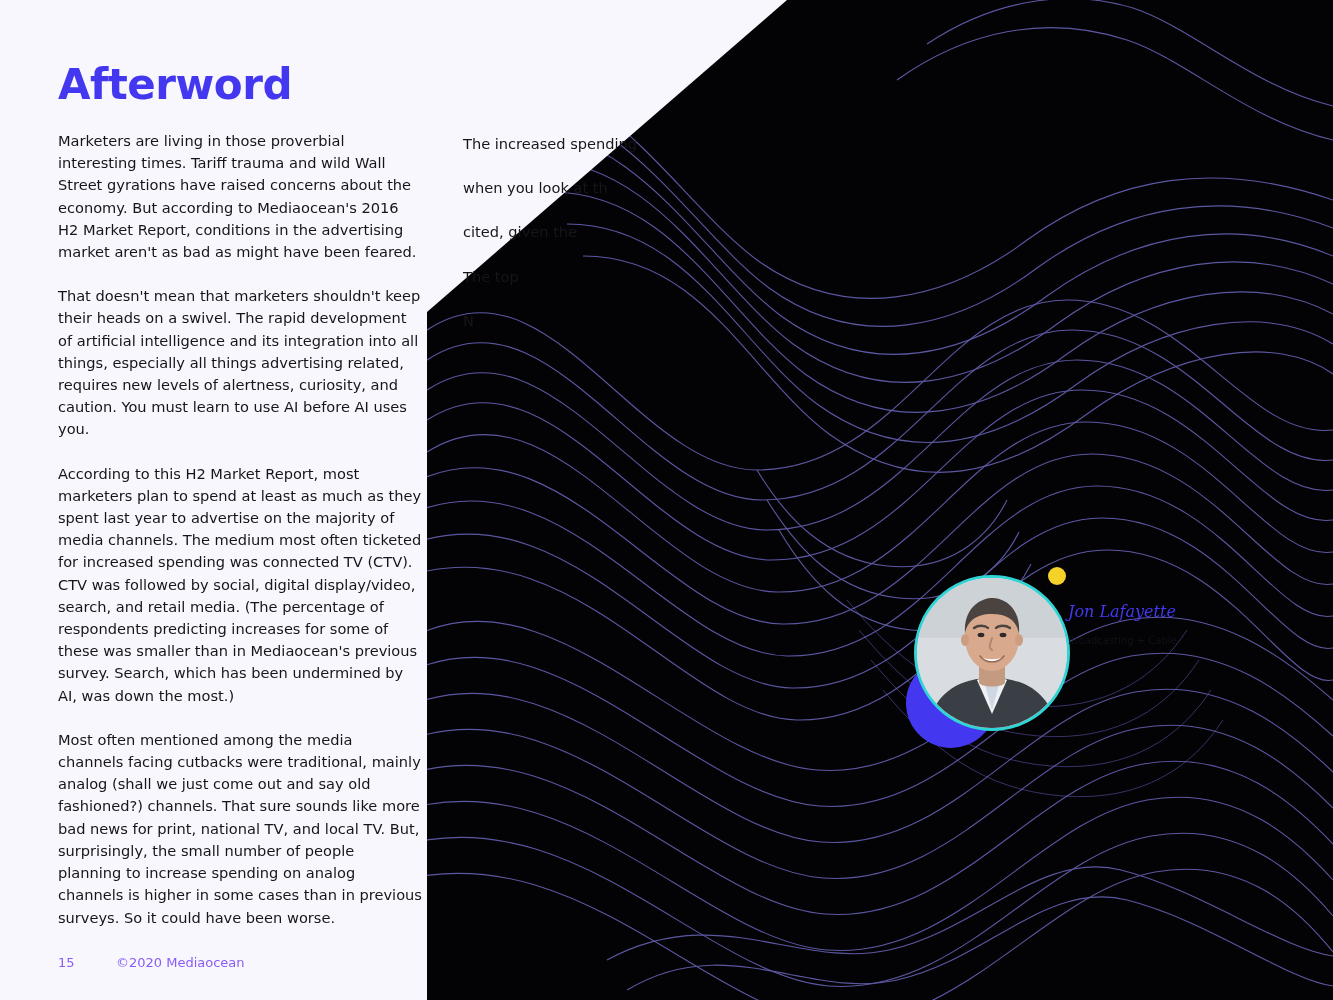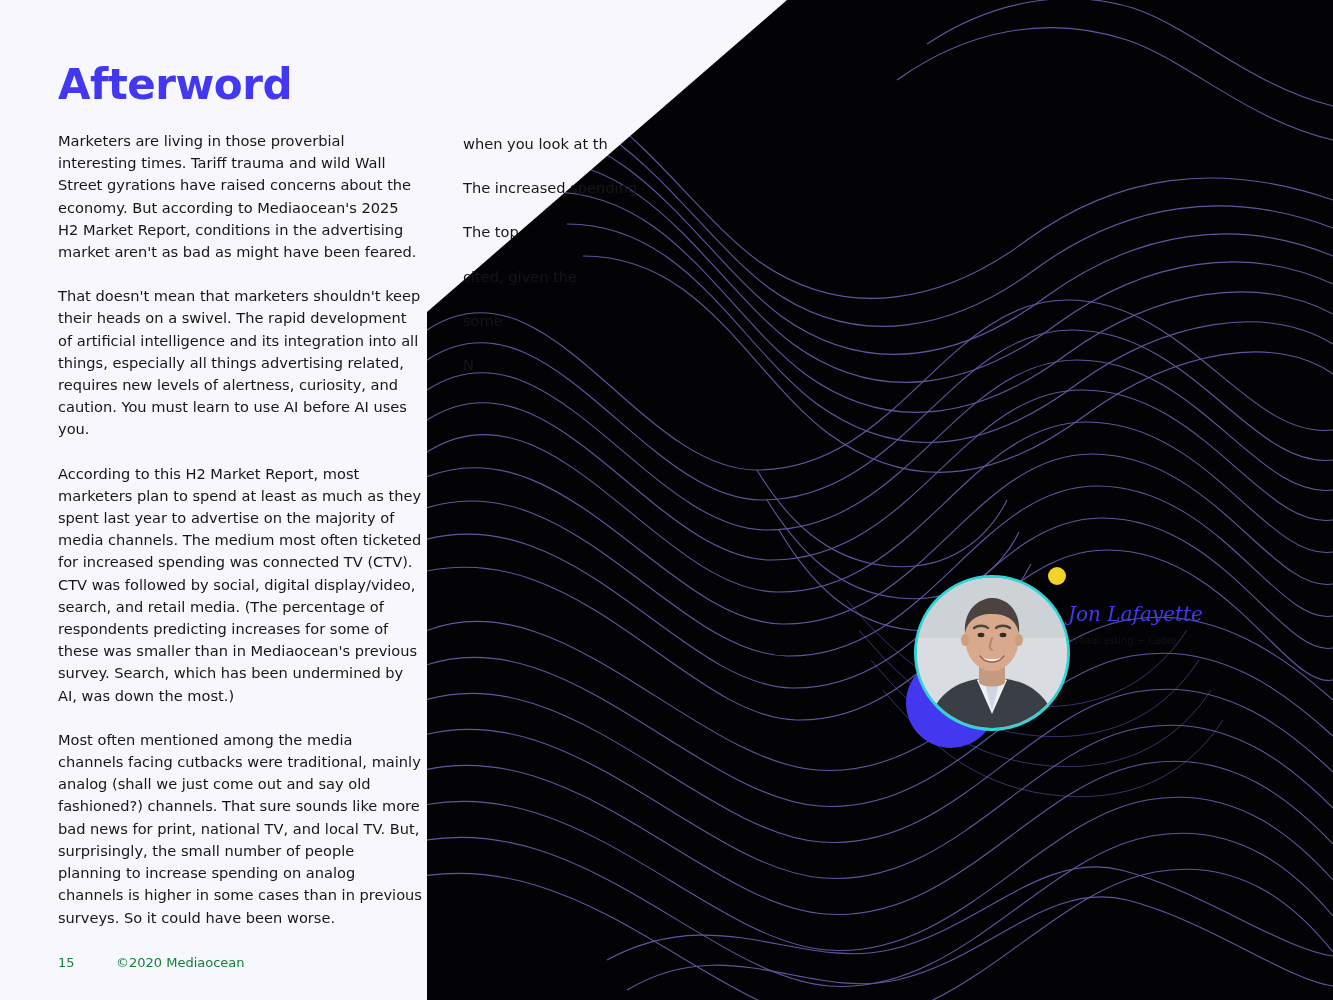--- a/index.html
+++ b/index.html
@@ -77,21 +77,21 @@
     color: #16161a;
   }
   .footer {
     position: absolute;
     left: 58px;
     bottom: 30px;
     display: flex;
     align-items: center;
     gap: 0px;
     font-size: 13px;
-    color: #15803d;
+    color: #8b5cf6;
   }
   .footer .page-num {
     width: 58px;
   }
 
   
   .body-col-right {
     position: absolute;
     left: 463px;
     top: 133px;
@@ -144,21 +144,21 @@
     background: #cfd3d8;
   }
   .author-photo svg { display: block; width: 100%; height: 100%; }
 
   .author-name {
     position: absolute;
     left: 162px;
     top: 42px;
     font-family: "DejaVu Serif", serif;
     font-style: italic;
-    font-size: 20px;
+    font-size: 16px;
     color: #4338f0;
     white-space: nowrap;
   }
   .author-role {
     position: absolute;
     left: 162px;
     top: 72px;
     font-size: 10px;
     line-height: 17px;
     color: #12121a;
@@ -168,21 +168,21 @@
 </style>
 </head>
 <body>
 
 <div class="page">
 
   <div class="left-col">
     <h1 class="title">Afterword</h1>
 
     <div class="body-col-left">
-      <p>Marketers are living in those proverbial interesting times. Tariff trauma and wild Wall Street gyrations have raised concerns about the economy. But according to Mediaocean's 2025 H2 Market Report, conditions in the advertising market aren't as bad as might have been feared.</p>
+      <p>Marketers are living in those proverbial interesting times. Tariff trauma and wild Wall Street gyrations have raised concerns about the economy. But according to Mediaocean's 2016 H2 Market Report, conditions in the advertising market aren't as bad as might have been feared.</p>
       <p>That doesn't mean that marketers shouldn't keep their heads on a swivel. The rapid development of artificial intelligence and its integration into all things, especially all things advertising related, requires new levels of alertness, curiosity, and caution. You must learn to use AI before AI uses you.</p>
       <p>According to this H2 Market Report, most marketers plan to spend at least as much as they spent last year to advertise on the majority of media channels. The medium most often ticketed for increased spending was connected TV (CTV). CTV was followed by social, digital display/video, search, and retail media. (The percentage of respondents predicting increases for some of these was smaller than in Mediaocean's previous survey. Search, which has been undermined by AI, was down the most.)</p>
       <p>Most often mentioned among the media channels facing cutbacks were traditional, mainly analog (shall we just come out and say old fashioned?) channels. That sure sounds like more bad news for print, national TV, and local TV. But, surprisingly, the small number of people planning to increase spending on analog channels is higher in some cases than in previous surveys. So it could have been worse.</p>
     </div>
 
     <div class="footer">
       <span class="page-num">15</span>
       <span>©2020 Mediaocean</span>
     </div>
   </div>
@@ -236,25 +236,24 @@
         <path d="M432,630 C482,690 532,730 612,736 C692,742 742,706 772,660"></path>
         <path d="M444,660 C494,720 544,760 624,766 C704,772 754,736 784,690"></path>
         <path d="M456,690 C506,750 556,790 636,796 C716,802 766,766 796,720"></path>
       </g>
 
     </svg>
     <div class="art-wedge"></div>
   </div>
 
   <div class="body-col-right">
+    <p>The increased spending</p>
     <p>when you look at th</p>
-    <p>The increased spending</p>
+    <p>cited, given the</p>
     <p>The top</p>
-    <p>cited, given the</p>
-    <p>some</p>
     <p>N</p>
   </div>
 
   <div class="author-block">
     <div class="author-blob"></div>
     <div class="author-dot"></div>
     <div class="author-photo">
       <svg viewBox="0 0 150 150">
         <rect x="0" y="0" width="150" height="150" fill="#d9dde1"></rect>
         <rect x="0" y="0" width="150" height="60" fill="#cdd2d7"></rect>

